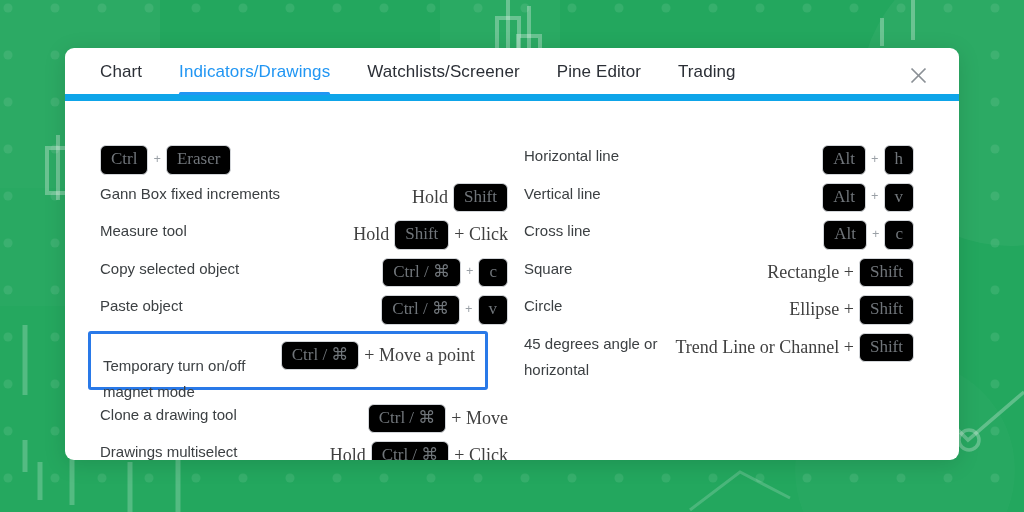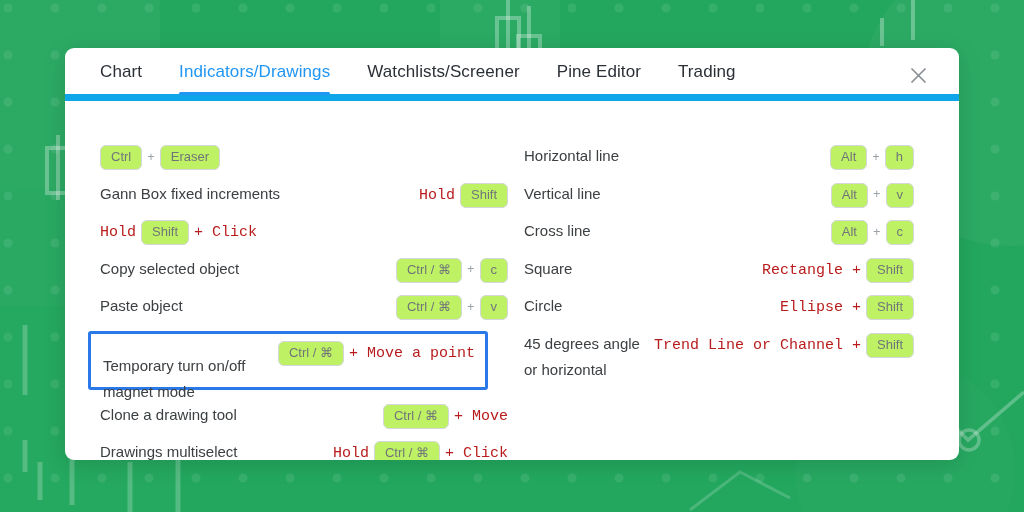--- a/index.html
+++ b/index.html
@@ -113,39 +113,39 @@
     max-width: 210px;
   }
   .row-keys {
     display: flex;
     align-items: center;
     gap: 5px;
     padding-top: 8px;
     flex-shrink: 0;
   }
   .kmod {
-    font-family: Liberation Mono, monospace;
-    font-size: 15px;
-    color: #b91c1c;
+    font-family: Liberation Serif, serif;
+    font-size: 18px;
+    color: #404040;
     white-space: nowrap;
   }
   .kplus {
     font-family: "Liberation Mono", monospace;
     font-size: 12.5px;
     color: #9aa0a6;
   }
   .key {
     display: inline-block;
     border: 1px solid #d3d6da;
     border-radius: 6px;
     padding: 4px 10px 5px 10px;
-    font-family: Liberation Sans, sans-serif;
-    font-size: 13px;
+    font-family: Liberation Serif, serif;
+    font-size: 17px;
     color: #70757a;
-    background: #bef264;
+    background: #000000;
     line-height: 1.1;
     white-space: nowrap;
   }
 
   
   .row.highlight {
     border: 3px solid #2979e8;
     border-radius: 3px;
     margin-left: -12px;
     padding-left: 12px;
@@ -236,20 +236,21 @@
           </div>
         </div>
         <div class="row" style="margin-top: 0px;">
           <div class="row-label">Gann Box fixed increments</div>
           <div class="row-keys">
             <span class="kmod">Hold</span>
             <span class="key">Shift</span>
           </div>
         </div>
         <div class="row" style="margin-top: 0px;">
+          <div class="row-label">Measure tool</div>
           <div class="row-keys">
             <span class="kmod">Hold</span>
             <span class="key">Shift</span>
             <span class="kmod">+ Click</span>
           </div>
         </div>
         <div class="row" style="margin-top: 0px;">
           <div class="row-label">Copy selected object</div>
           <div class="row-keys">
             <span class="key">Ctrl / ⌘</span>

